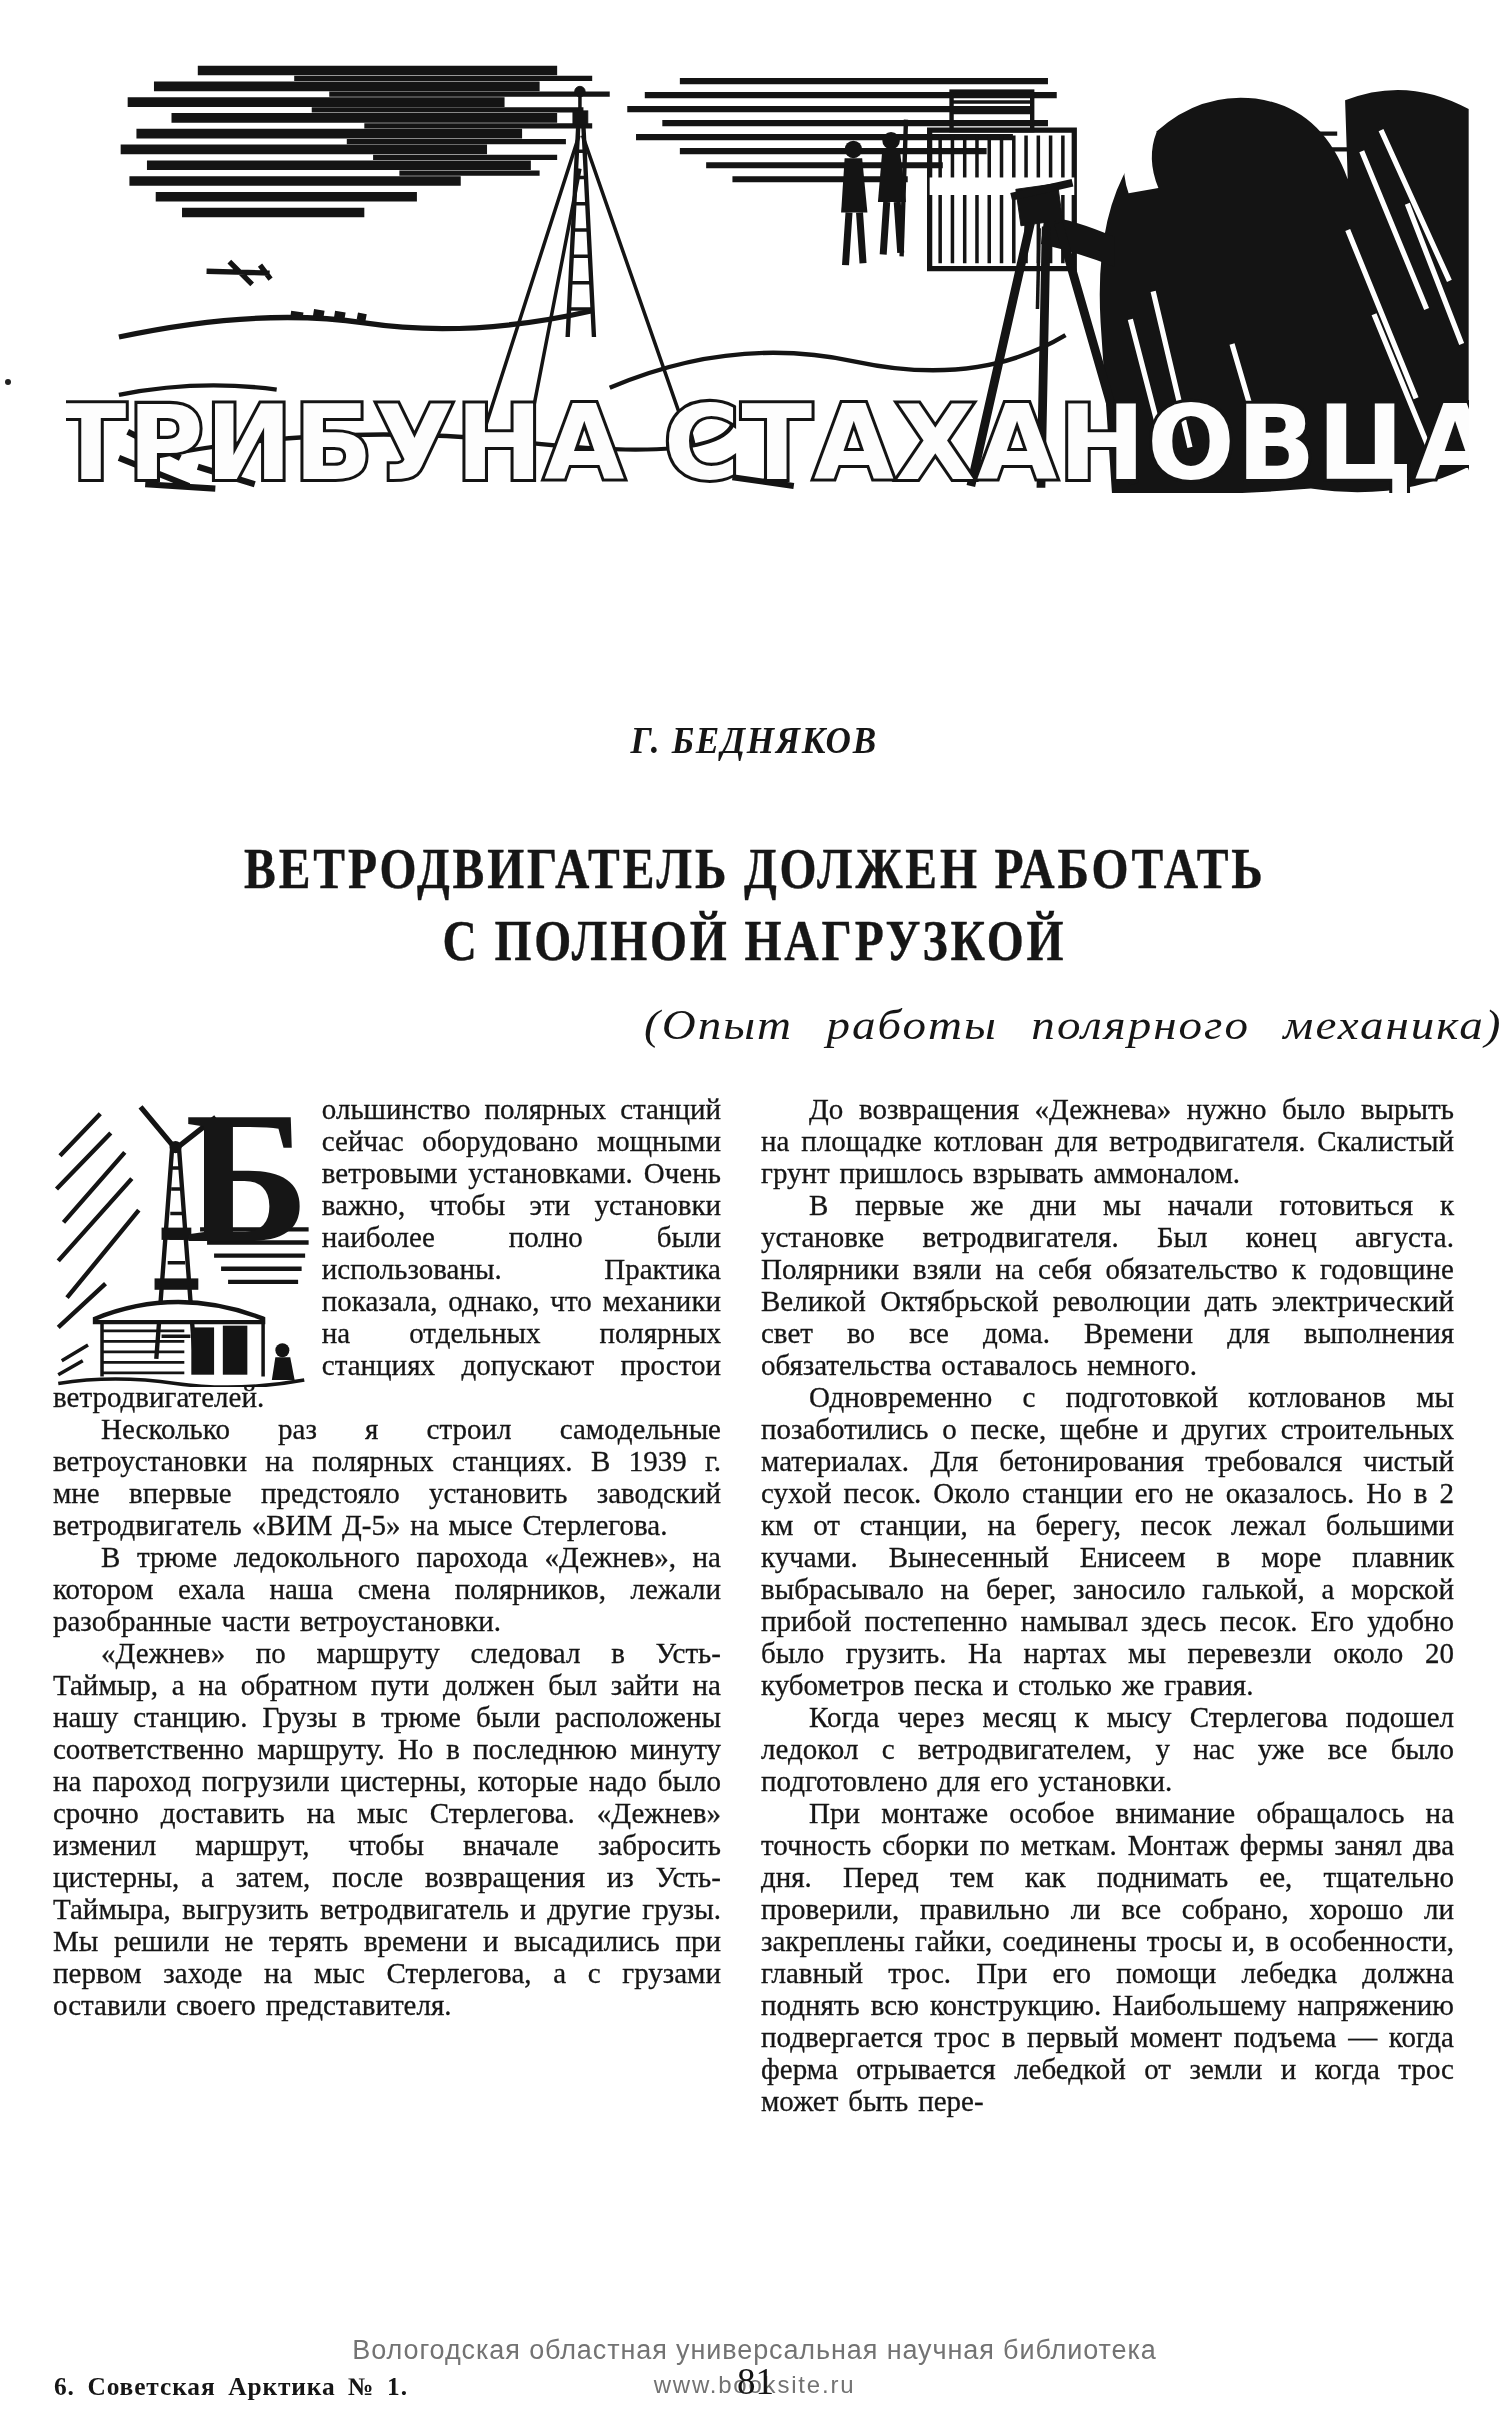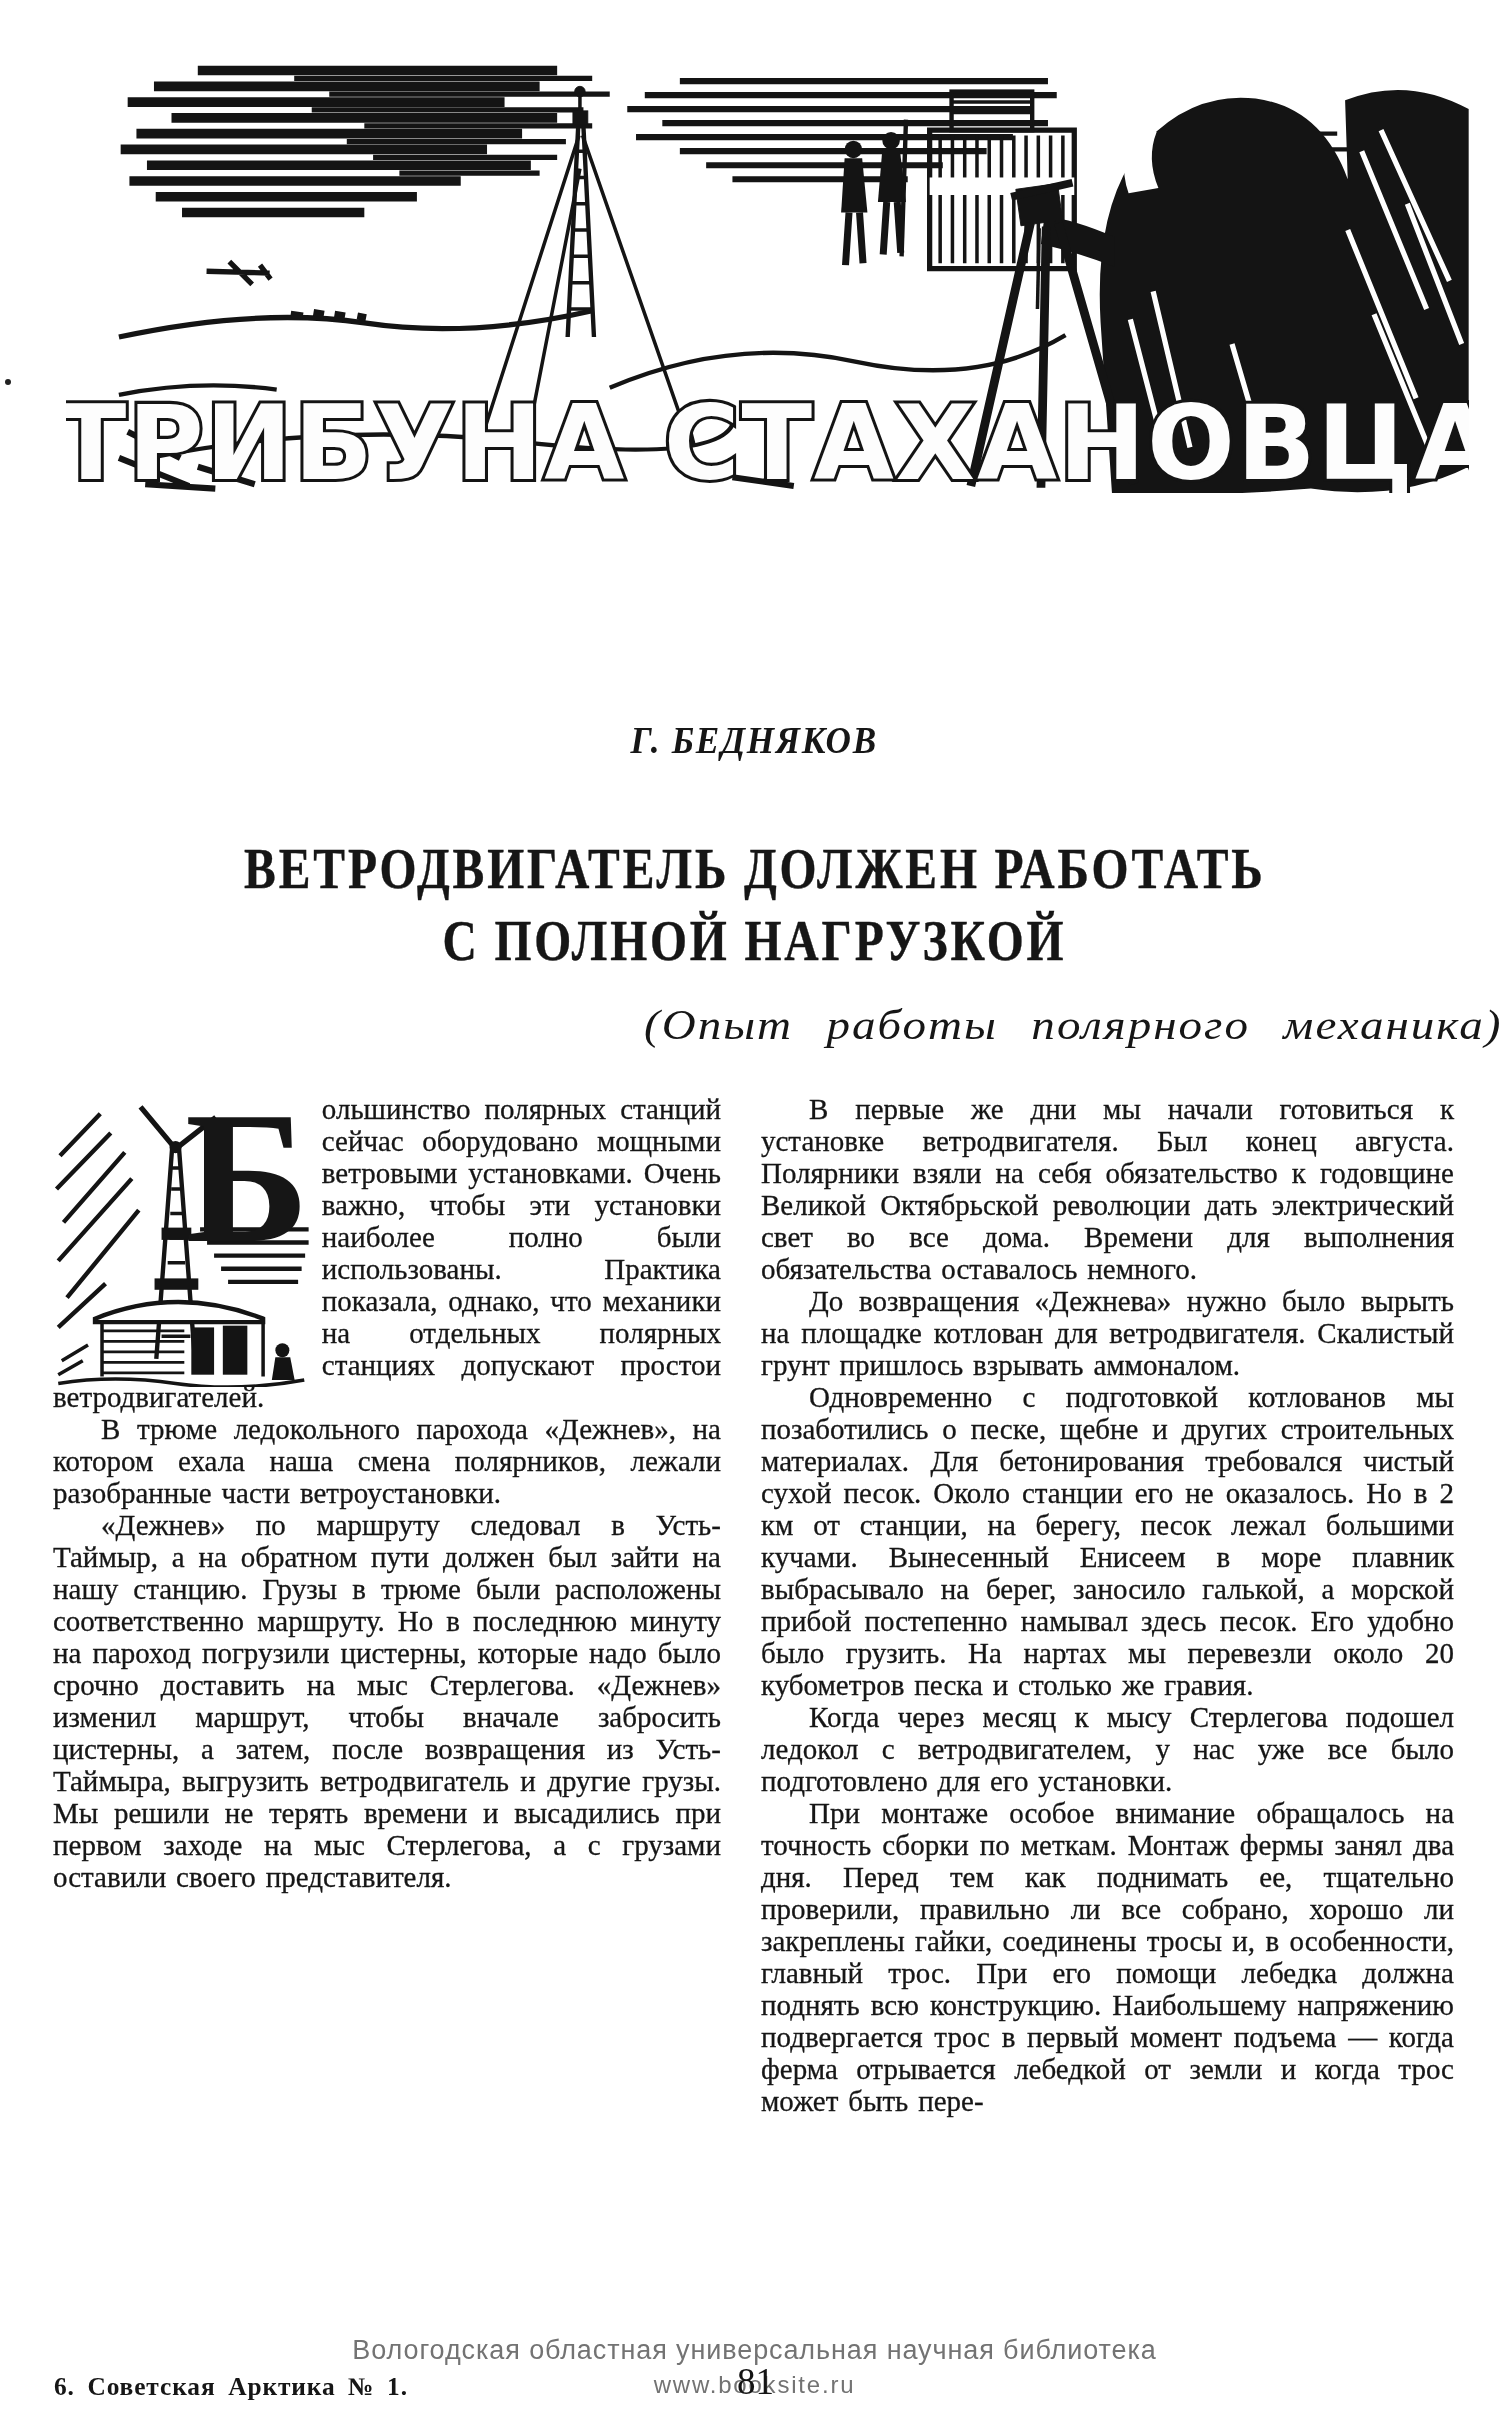--- a/index.html
+++ b/index.html
@@ -145,26 +145,27 @@
             <path stroke-width="4" d="M6 326 Q70 316 140 326 T287 322"></path>
             <circle cx="262" cy="288" r="8" fill="#141414" stroke="none"></circle>
             <path fill="#141414" stroke="none" d="M254 296 h17 l5 26 h-26 z"></path>
             <path stroke-width="4" d="M10 300 L40 282 M6 316 L34 300"></path>
           </g>
         </svg>
         <span class="dropcap">Б</span>
       </span>
       <span>ольшинство полярных станций сейчас оборудовано мощными ветровыми установками. Очень важно, чтобы эти установки наиболее полно были использованы. Практика показала, однако, что механики на отдельных полярных станциях допускают простои ветродвигателей.</span>
     </p>
+    <p>Несколько раз я строил самодельные ветроустановки на полярных станциях. В 1939 г. мне впервые предстояло установить заводский ветродвигатель «ВИМ Д-5» на мысе Стерлегова.</p>
     <p>В трюме ледокольного парохода «Дежнев», на котором ехала наша смена полярников, лежали разобранные части ветроустановки.</p>
     <p>«Дежнев» по маршруту следовал в Усть-Таймыр, а на обратном пути должен был зайти на нашу станцию. Грузы в трюме были расположены соответственно маршруту. Но в последнюю минуту на пароход погрузили цистерны, которые надо было срочно доставить на мыс Стерлегова. «Дежнев» изменил маршрут, чтобы вначале забросить цистерны, а затем, после возвращения из Усть-Таймыра, выгрузить ветродвигатель и другие грузы. Мы решили не терять времени и высадились при первом заходе на мыс Стерлегова, а с грузами оставили своего представителя.</p>
   </div>
   <div class="col right">
+    <p>До возвращения «Дежнева» нужно было вырыть на площадке котлован для ветродвигателя. Скалистый грунт пришлось взрывать аммоналом.</p>
     <p>В первые же дни мы начали готовиться к установке ветродвигателя. Был конец августа. Полярники взяли на себя обязательство к годовщине Великой Октябрьской революции дать электрический свет во все дома. Времени для выполнения обязательства оставалось немного.</p>
-    <p>До возвращения «Дежнева» нужно было вырыть на площадке котлован для ветродвигателя. Скалистый грунт пришлось взрывать аммоналом.</p>
     <p>Одновременно с подготовкой котлованов мы позаботились о песке, щебне и других строительных материалах. Для бетонирования требовался чистый сухой песок. Около станции его не оказалось. Но в 2 км от станции, на берегу, песок лежал большими кучами. Вынесенный Енисеем в море плавник выбрасывало на берег, заносило галькой, а морской прибой постепенно намывал здесь песок. Его удобно было грузить. На нартах мы перевезли около 20 кубометров песка и столько же гравия.</p>
     <p>Когда через месяц к мысу Стерлегова подошел ледокол с ветродвигателем, у нас уже все было подготовлено для его установки.</p>
     <p>При монтаже особое внимание обращалось на точность сборки по меткам. Монтаж фермы занял два дня. Перед тем как поднимать ее, тщательно проверили, правильно ли все собрано, хорошо ли закреплены гайки, соединены тросы и, в особенности, главный трос. При его помощи лебедка должна поднять всю конструкцию. Наибольшему напряжению подвергается трос в первый момент подъема — когда ферма отрывается лебедкой от земли и когда трос может быть пере-</p>
   </div>
 </div>
 
 <div class="sig">6. Советская Арктика № 1.</div>
 <div class="wm" id="wm1">Вологодская областная универсальная научная библиотека</div>
 <div class="wm" id="wm2">www.booksite.ru</div>
 <div class="pagenum">81</div>

